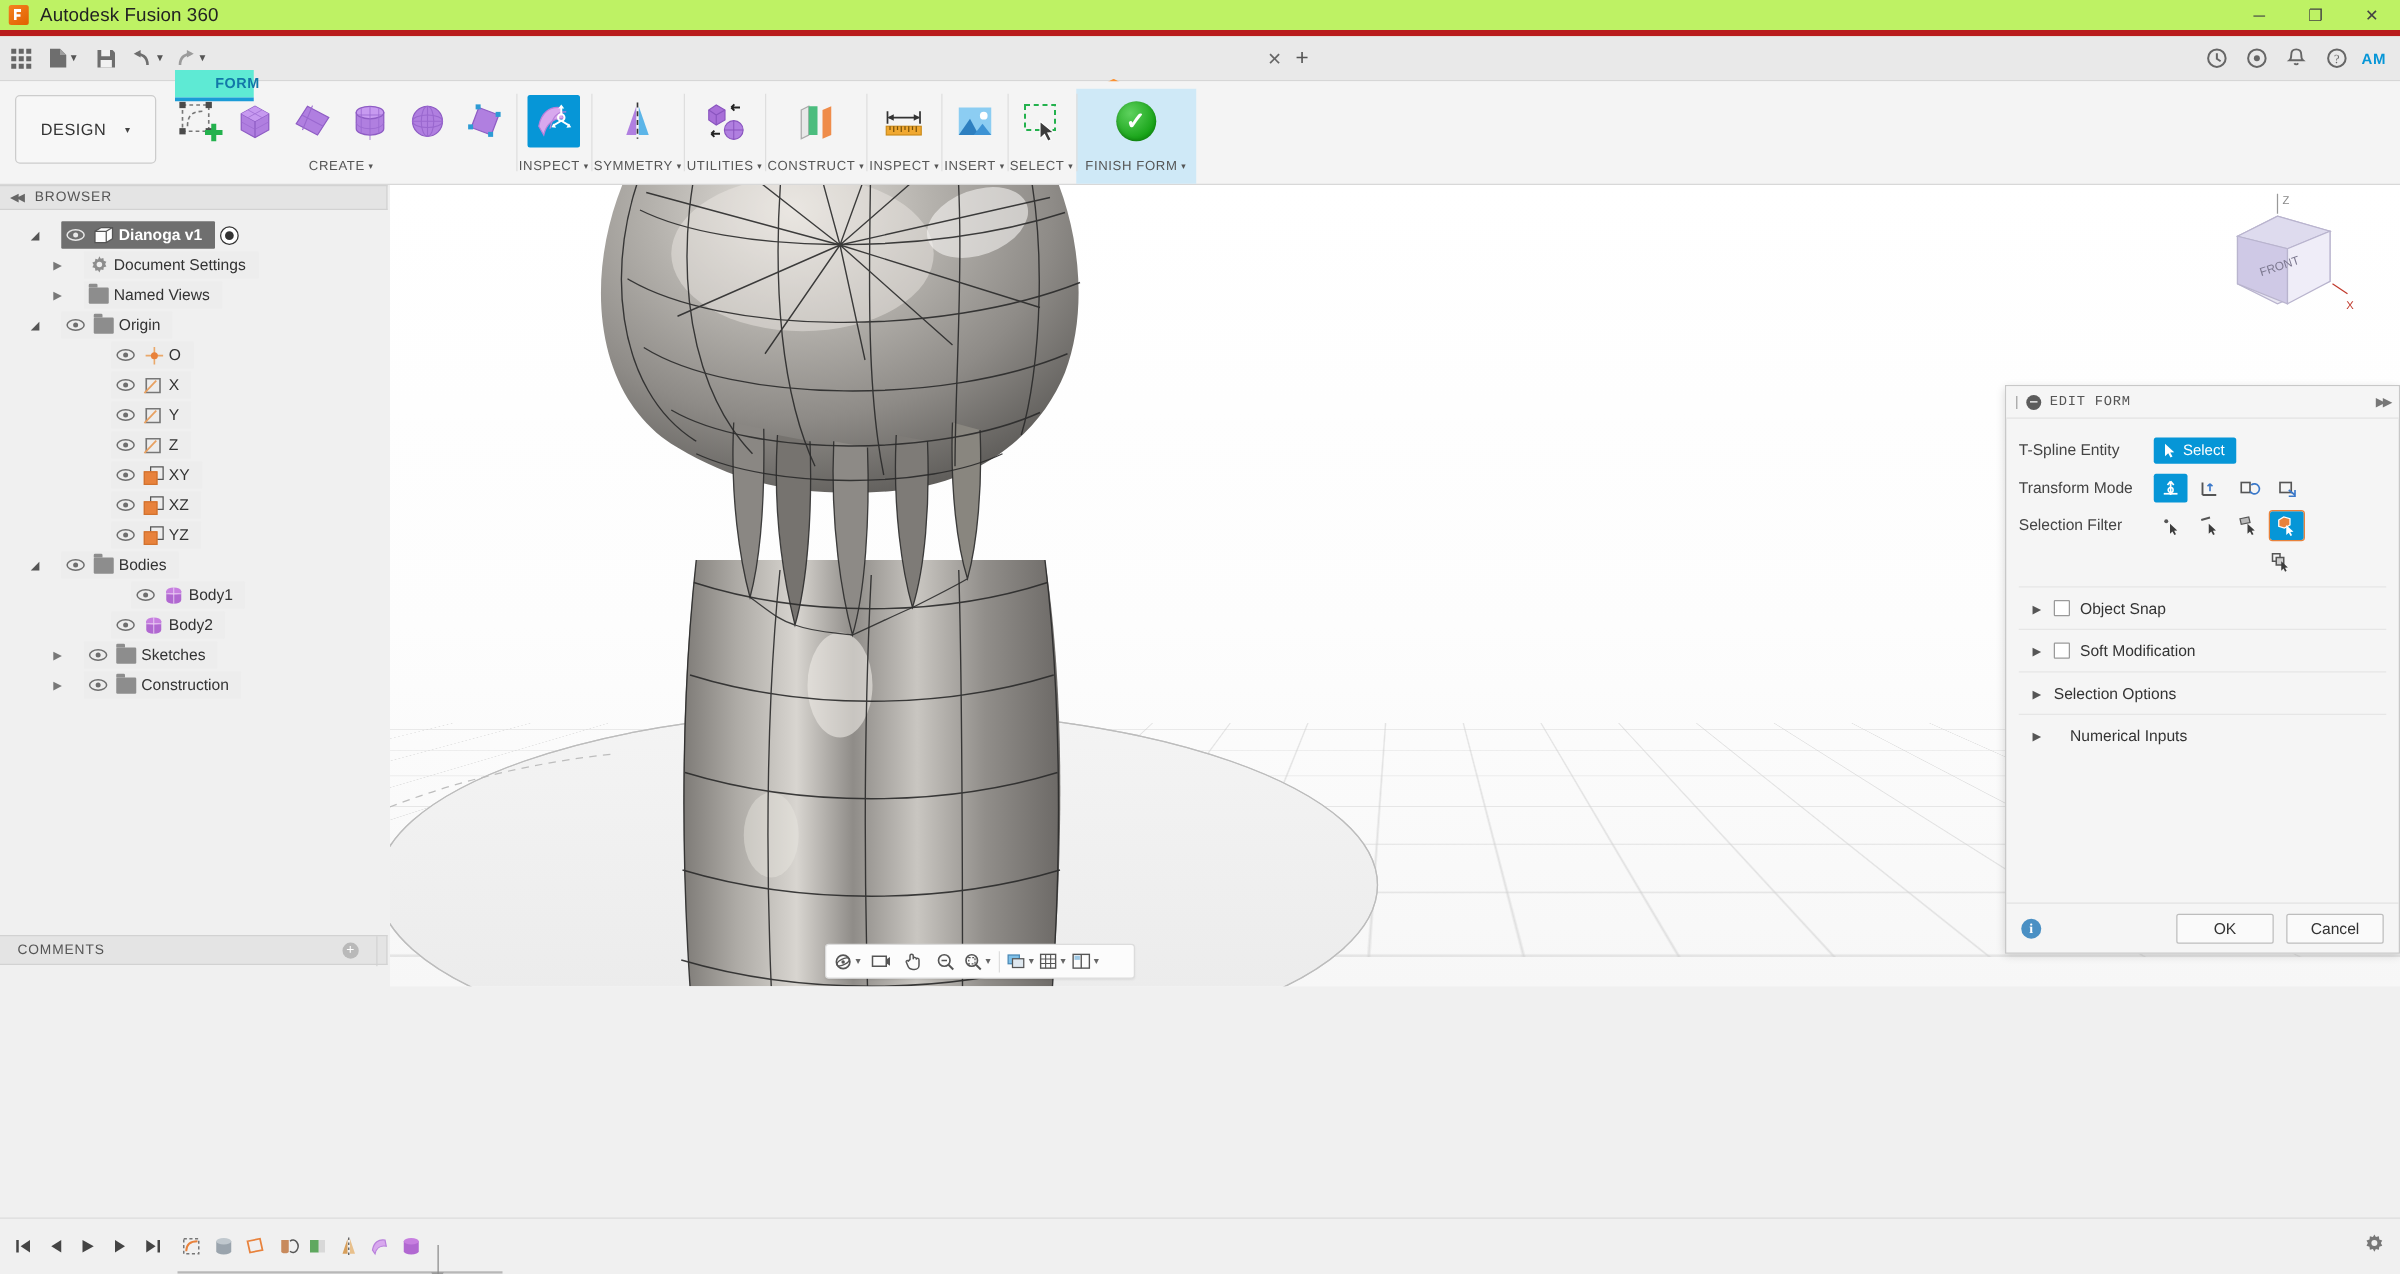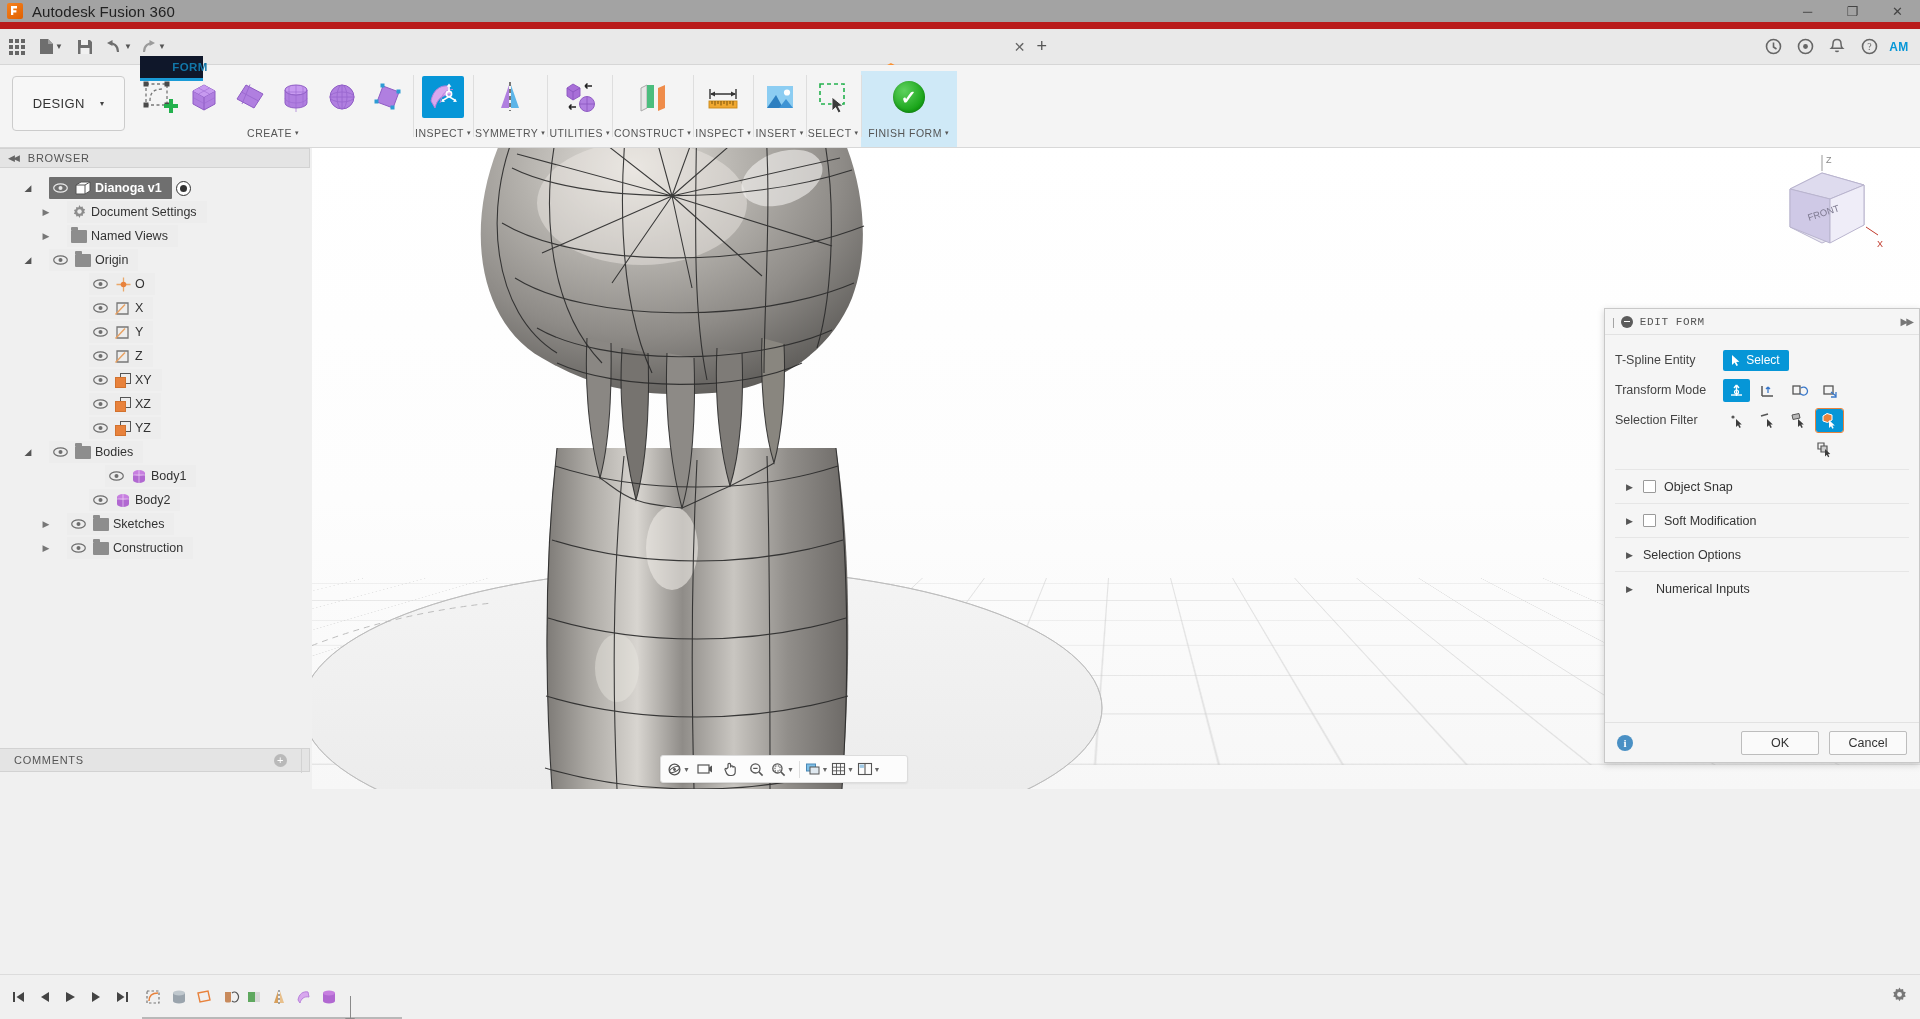--- a/index.html
+++ b/index.html
@@ -9,21 +9,21 @@
     font-family:"Liberation Sans", sans-serif;
     font-size:13px; color:#333;
     overflow:hidden; position:relative;
     background:#f0f0f0;
     -webkit-font-smoothing:antialiased;
   }
 
   
   .titlebar {
     position:absolute; top:0; left:0; width:1920px; height:29px;
-    background:#a3a3a3; border-bottom:7px solid #b91c1c;
+    background:#bef264; border-bottom:5px solid #b91c1c;
     display:flex; align-items:center;
   }
   .titlebar .app-icon {
     width:16px; height:16px; margin-left:7px; margin-right:9px;
     background:linear-gradient(145deg,#f58220,#e06000);
     border-radius:2px; position:relative; flex:none;
   }
   .titlebar .app-icon::after{
     content:""; position:absolute; left:4px; top:3px; width:6px; height:9px;
     background:#fff; clip-path:polygon(0 0,100% 0,100% 28%,38% 28%,38% 48%,90% 48%,90% 72%,38% 72%,38% 100%,0 100%);
@@ -66,21 +66,21 @@
     font-size:12px; color:#0696d7; font-weight:bold; letter-spacing:.5px;
   }
 
   
   .ribbon {
     position:absolute; top:65px; left:0; width:1920px; height:83px;
     background:#f4f4f4; border-bottom:1px solid #d8d8d8;
   }
   .form-tab {
     position:absolute; left:140px; top:-9px; width:63px; height:22px;
-    background:#0f172a; color:#1277a8; font-size:11.5px; font-weight:bold;
+    background:#5eead4; color:#1277a8; font-size:11.5px; font-weight:bold;
     display:flex; align-items:center; justify-content:center; letter-spacing:.4px;padding-left:37px;
   }
   .form-tab::after{ content:""; position:absolute; left:0; bottom:-3px; width:63px; height:3px; background:#1a9bd7;}
 
   .design-box {
     position:absolute; left:12px; top:11px; width:113px; height:55px;
     border:1px solid #ccc; border-radius:4px; background:#f7f7f7;
     display:flex; align-items:center; justify-content:center; gap:15px;
     font-size:13px; color:#333; letter-spacing:.4px;
   }

